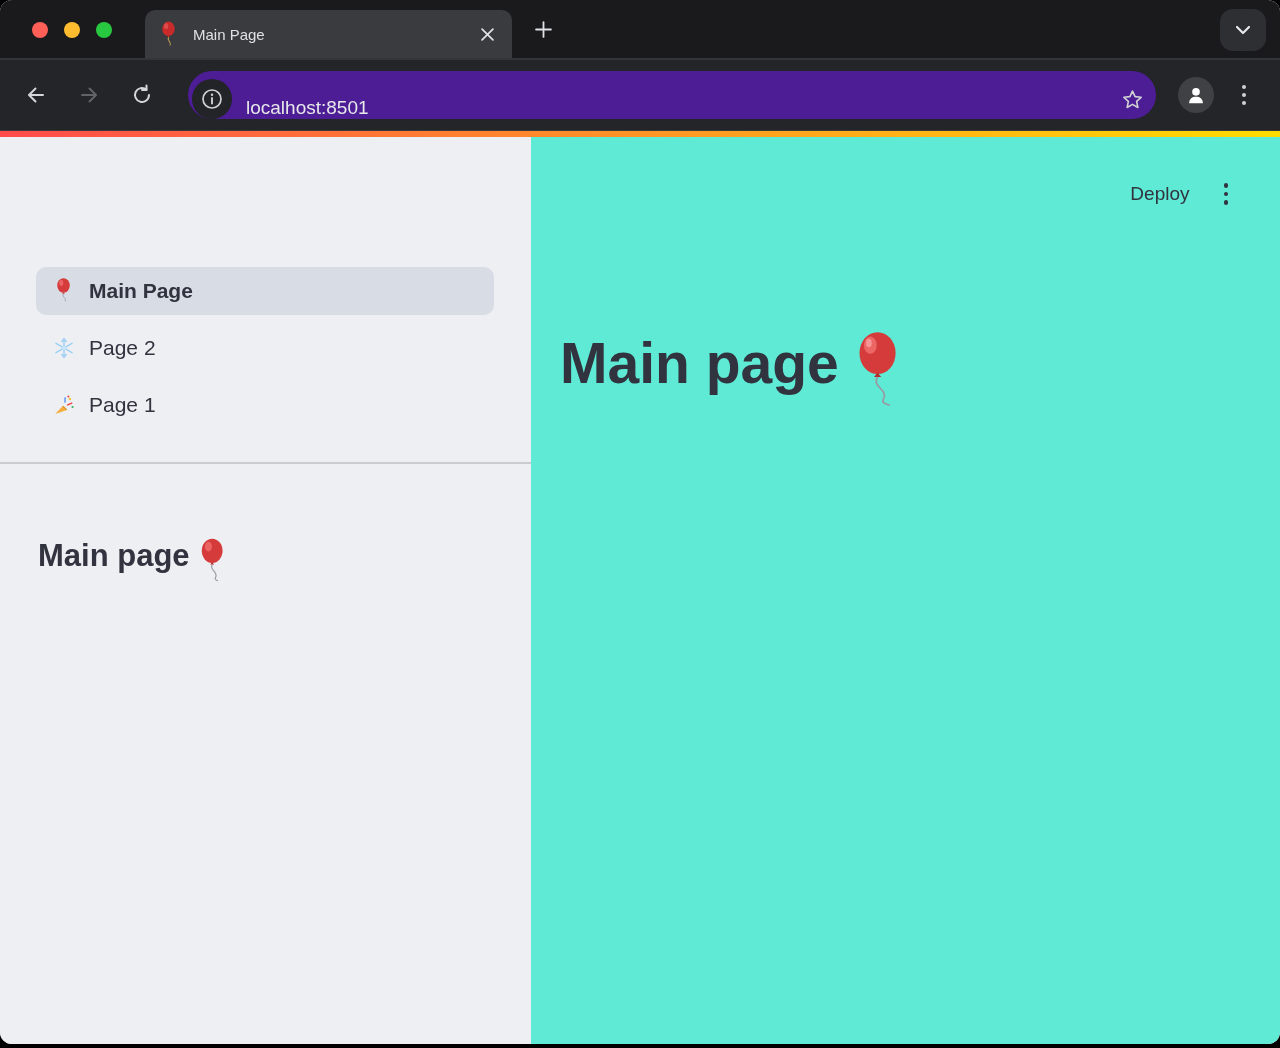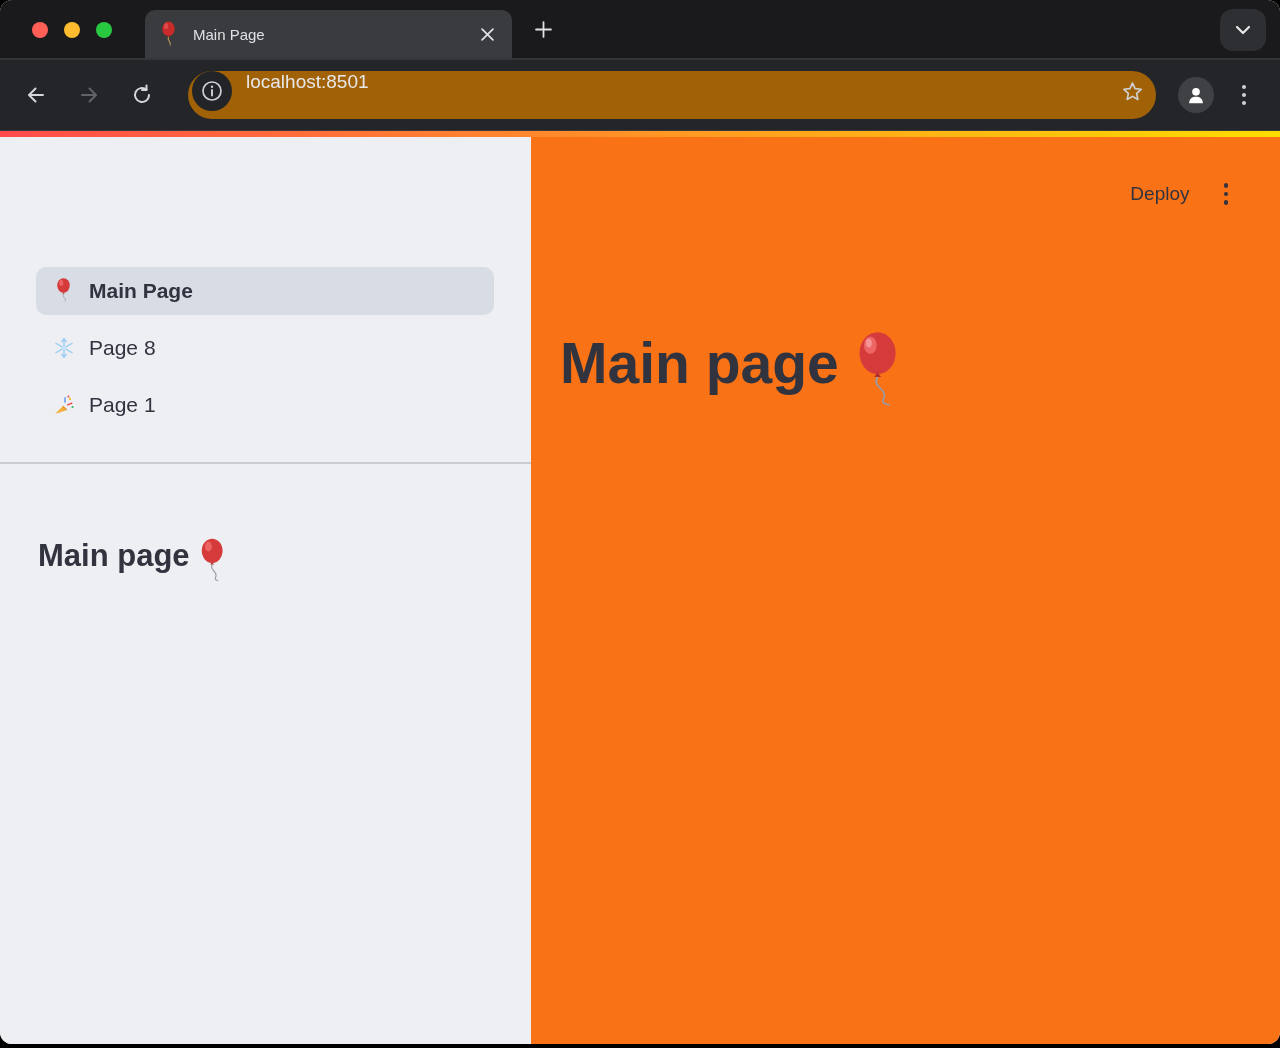--- a/index.html
+++ b/index.html
@@ -21,22 +21,22 @@
   .tab-close { width:22px; height:22px; border-radius:6px; }
   .newtab { position:absolute; left:527px; top:13px; width:32px; height:32px; border-radius:8px; }
   .chevron-btn { position:absolute; right:14px; top:9px; width:46px; height:42px;
                  border-radius:13px; background:#2e2f33; }
 
   
   .toolbar { height:73px; background:#242528; border-top:2px solid #343539;
              border-bottom:1px solid #38393c; display:flex; align-items:center;
              padding:0 16px; flex:0 0 auto; }
   .nav-btn { width:40px; height:40px; border-radius:50%; margin-right:13px; }
-  .urlbar { flex:1; height:48px; border-radius:24px; background:#a16207; display:flex;
-            align-items:flex-start; padding:0 4px; margin-left:13px; margin-right:20px; }
+  .urlbar { flex:1; height:48px; border-radius:24px; background:#4c1d95; display:flex;
+            align-items:flex-end; padding:0 4px; margin-left:13px; margin-right:20px; }
   .info-chip { width:40px; height:40px; border-radius:50%; background:#232427; }
   .url-text { color:#e7e8ea; font-size:19px; margin-left:14px; flex:1; }
   .star-btn { width:40px; height:40px; }
   .avatar-btn { width:40px; height:40px; margin-right:8px; }
   .avatar-circle { width:36px; height:36px; border-radius:50%; background:#404145;
                    display:flex; align-items:center; justify-content:center; overflow:hidden; }
   .kebab-btn { width:40px; height:40px; flex-direction:column; gap:4px; }
   .kebab-btn i, .st-kebab i { width:4px; height:4px; border-radius:50%; background:#cfd1d4; display:block; }
 
   
@@ -46,21 +46,21 @@
   .content { flex:1; display:flex; min-height:0; }
   .sidebar { width:531px; flex:0 0 auto; background:#edeff3; padding:130px 37px 0 36px; }
   .nav-item { height:48px; border-radius:10px; display:flex; align-items:center;
               padding-left:16px; gap:13px; margin-bottom:9px; font-size:21px; color:#31333f;
               cursor:pointer; }
   .nav-item.active { background:#d7dce5; font-weight:700; }
   .nav-icon { width:24px; display:flex; justify-content:center; }
   .sb-divider { height:2px; background:#c9cbcf; margin:33px -37px 0 -36px; }
   .sb-heading { margin-top:70px; margin-left:2px; font-size:31px; font-weight:700;
                 color:#31333f; display:flex; align-items:center; gap:8px; }
-  .main { flex:1; background:#f97316; position:relative; }
+  .main { flex:1; background:#5eead4; position:relative; }
   .deploy-row { position:absolute; top:42px; right:48px; display:flex; align-items:center; gap:30px; }
   .deploy-label { font-size:19px; color:#31333f; cursor:pointer; }
   .st-kebab { display:flex; flex-direction:column; gap:4px; padding:4px; cursor:pointer; }
   .st-kebab i { background:#31333f; width:4.5px; height:4.5px; }
   .main-heading { position:absolute; top:188px; left:29px; font-size:57px; font-weight:700;
                   color:#31333f; display:flex; align-items:center; gap:14px; line-height:1.2; }
   .main-heading svg { transform:translateY(6px); }
   .sb-heading svg { transform:translateY(4px); }
 </style>
 </head>
@@ -175,21 +175,21 @@
             <svg width="22" height="22" viewBox="0 0 24 24">
               <g stroke="#9fd0f2" stroke-width="1.7" stroke-linecap="round">
                 <path d="M12 2 V22"></path>
                   <path d="M3.3 7 L20.7 17"></path>
                   <path d="M20.7 7 L3.3 17"></path>
                 <path d="M12 2 l-2.4 2.8 M12 2 l2.4 2.8 M12 22 l-2.4 -2.8 M12 22 l2.4 -2.8"></path>
               </g>
               <circle cx="12" cy="12" r="2.1" fill="#c9e6fa"></circle>
             </svg>
           </span>
-          <span>Page 8</span>
+          <span>Page 2</span>
         </div>
 
         <div class="nav-item">
           <span class="nav-icon">
             <svg width="22" height="22" viewBox="0 0 24 24">
               <path d="M2.5 21.5 L10.8 13.2 L15 17.4 L6.7 20.4 Z" fill="#f3ae3d"></path>
               <path d="M10.8 13.2 L15 17.4" stroke="#d98f23" stroke-width="1.2"></path>
               <path d="M15.5 12.5 C17 10.5 19.5 11 21 9.5" stroke="#ef4444" stroke-width="1.3" fill="none"></path>
               <path d="M13 9.5 C13.5 7 12.5 5.5 13.5 3.5" stroke="#3b82f6" stroke-width="1.3" fill="none"></path>
               <circle cx="18.5" cy="5.5" r="1.3" fill="#f4c430"></circle>

